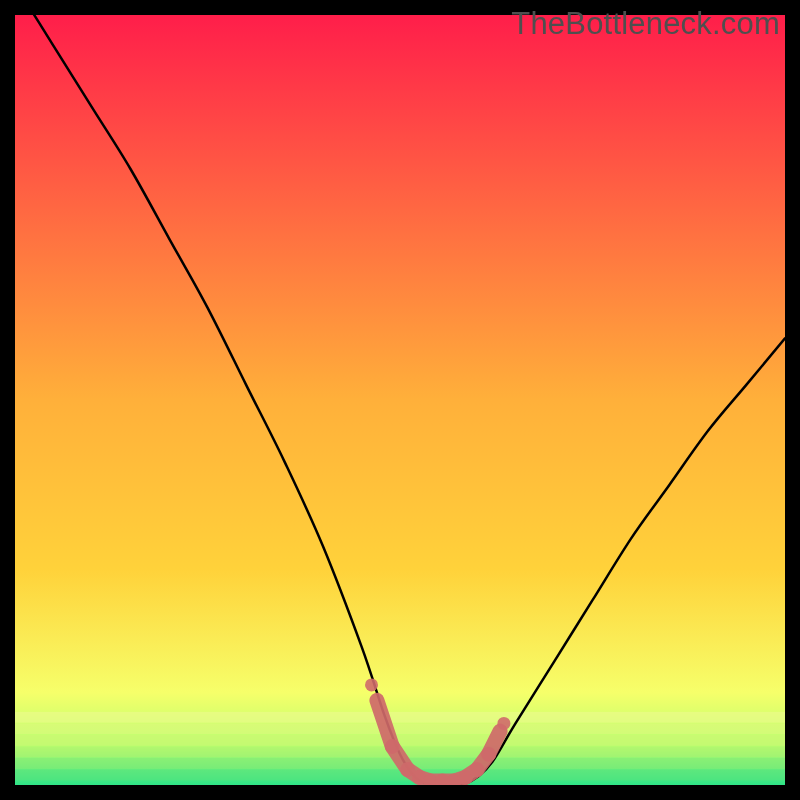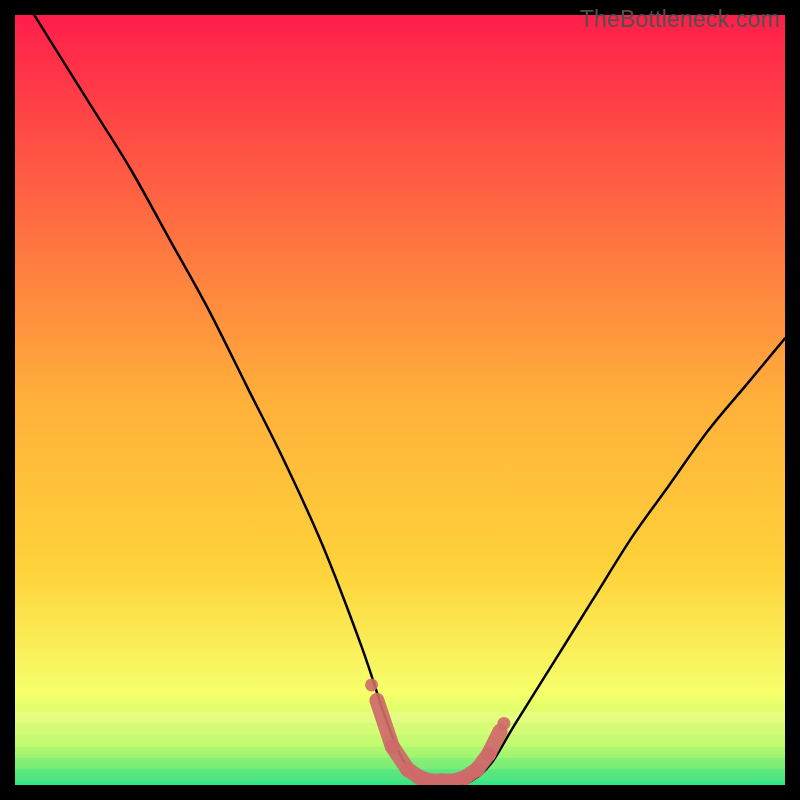--- a/index.html
+++ b/index.html
@@ -25,21 +25,21 @@
     top: 15px;
     width: 770px;
     height: 770px;
     overflow: hidden;
   }
   .watermark {
     position: absolute;
     top: 6px;
     right: 20px;
     color: #4f4f4f;
-    font-size: 23px;
+    font-size: 31px;
     font-weight: 400;
     letter-spacing: 0.2px;
   }
   svg { display: block; }
 </style>
 </head>
 <body>
 
 <div class="frame">
   <div class="plot">

